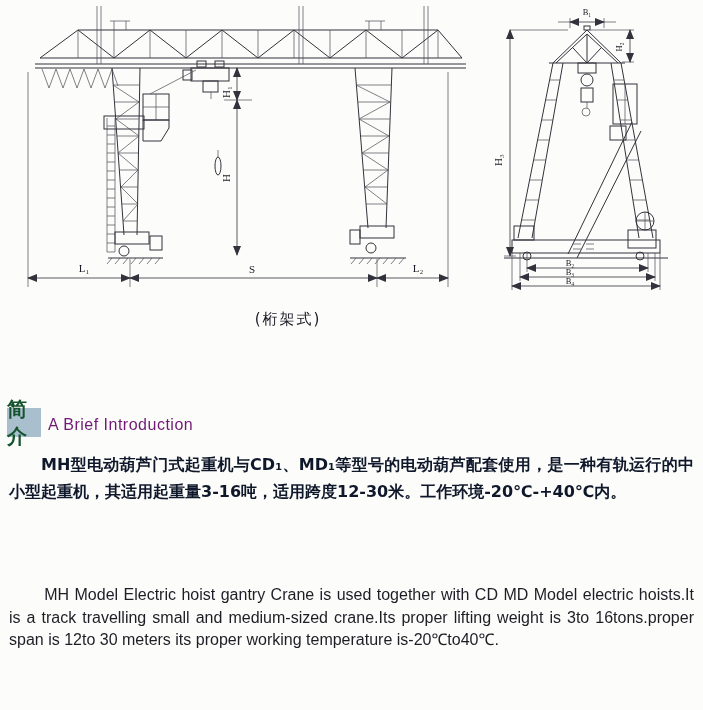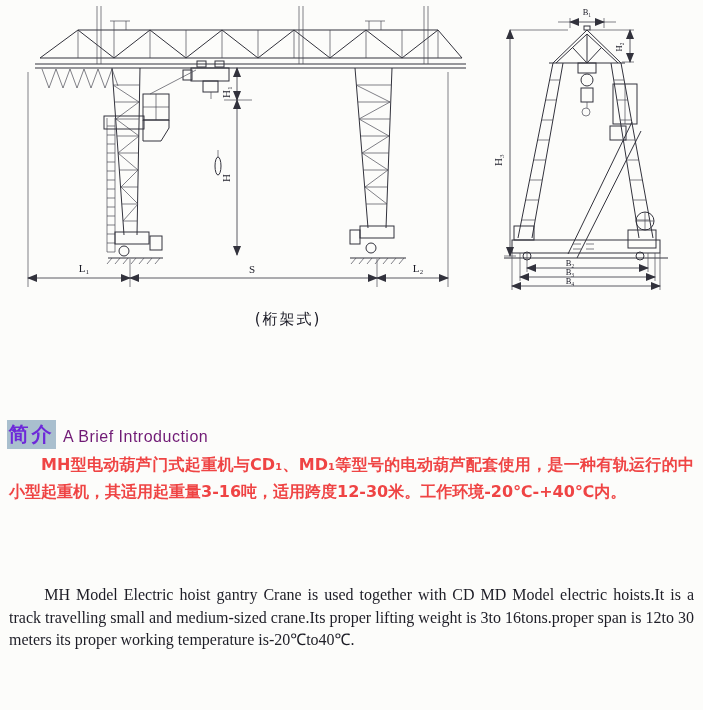--- a/index.html
+++ b/index.html
@@ -11,35 +11,34 @@
   svg.drawing{position:absolute;top:0;left:0;}
   svg .ln{stroke:#32323c;stroke-width:1;fill:none;}
   svg .thin{stroke:#4a4a55;stroke-width:0.7;fill:none;}
   svg .dim{stroke:#32323c;stroke-width:0.8;fill:none;}
   svg text{font-family:"Liberation Serif",serif;fill:#1b1b26;}
   svg .lbl{font-size:11px;}
   svg .sm{font-size:8.5px;}
   svg .cap{font-size:15px;letter-spacing:2px;font-family:"DejaVu Sans",sans-serif;}
   .section-header{position:absolute;top:408px;left:7px;display:flex;align-items:flex-end;gap:7px;}
   .badge{
-    width:49px;height:29px;display:flex;align-items:center;justify-content:center;
-    color:#6d28d9;font-weight:bold;font-size:20px;letter-spacing:3px;
+    width:34px;height:29px;display:flex;align-items:center;justify-content:center;
+    color:#14532d;font-weight:bold;font-size:20px;letter-spacing:3px;
     font-family:"DejaVu Sans",sans-serif;
-    margin-top:12px;
   }
   .sec-title{font-size:16px;color:#701a75;padding-bottom:3px;letter-spacing:0.5px;}
   .cn{
     position:absolute;top:451px;left:9px;right:9px;
     font-family:"DejaVu Sans",sans-serif;font-weight:bold;
-    font-size:16px;line-height:27px;color:#ef4444;text-align:justify;
+    font-size:16px;line-height:27px;color:#0f172a;text-align:justify;
   }
   .cn p{margin:0;text-indent:2em;}
   .en{
     position:absolute;top:584px;left:9px;right:9px;
-    font-family:Liberation Serif, serif;
+    font-family:Liberation Sans, sans-serif;
     font-size:16px;line-height:22.5px;color:#1d1d26;text-align:justify;
   }
   .en p{margin:0;text-indent:2.2em;}
 </style>
 </head>
 <body>
 
 <div class="page">
 
   <svg class="drawing" width="703" height="345" viewBox="0 0 703 345">

